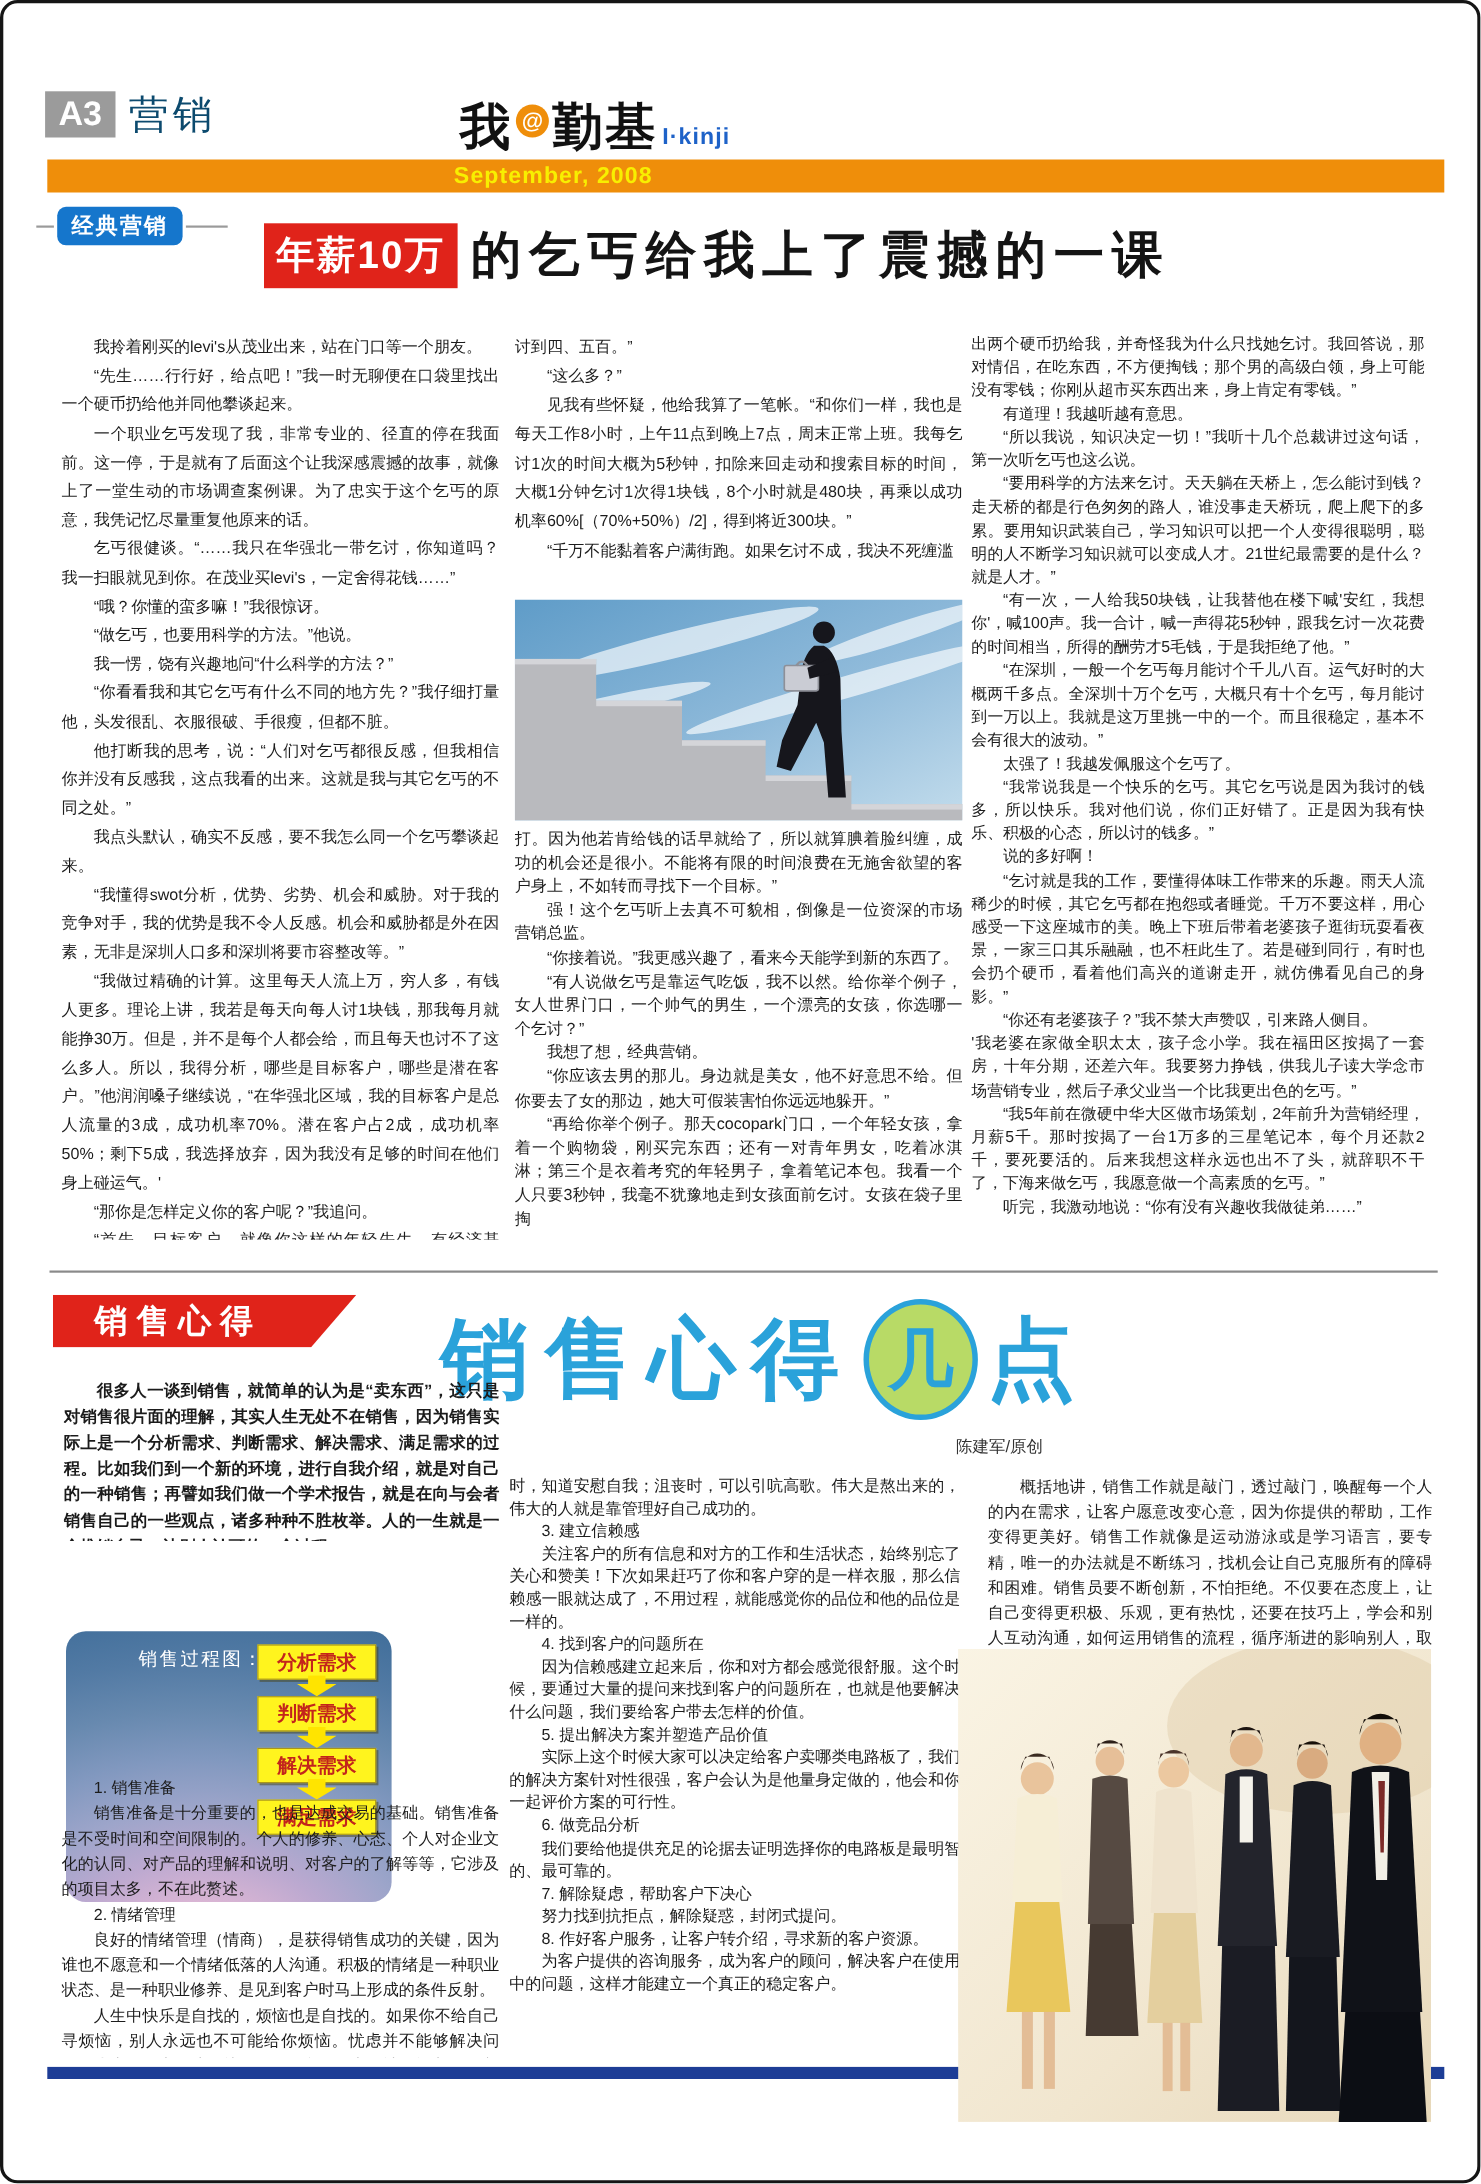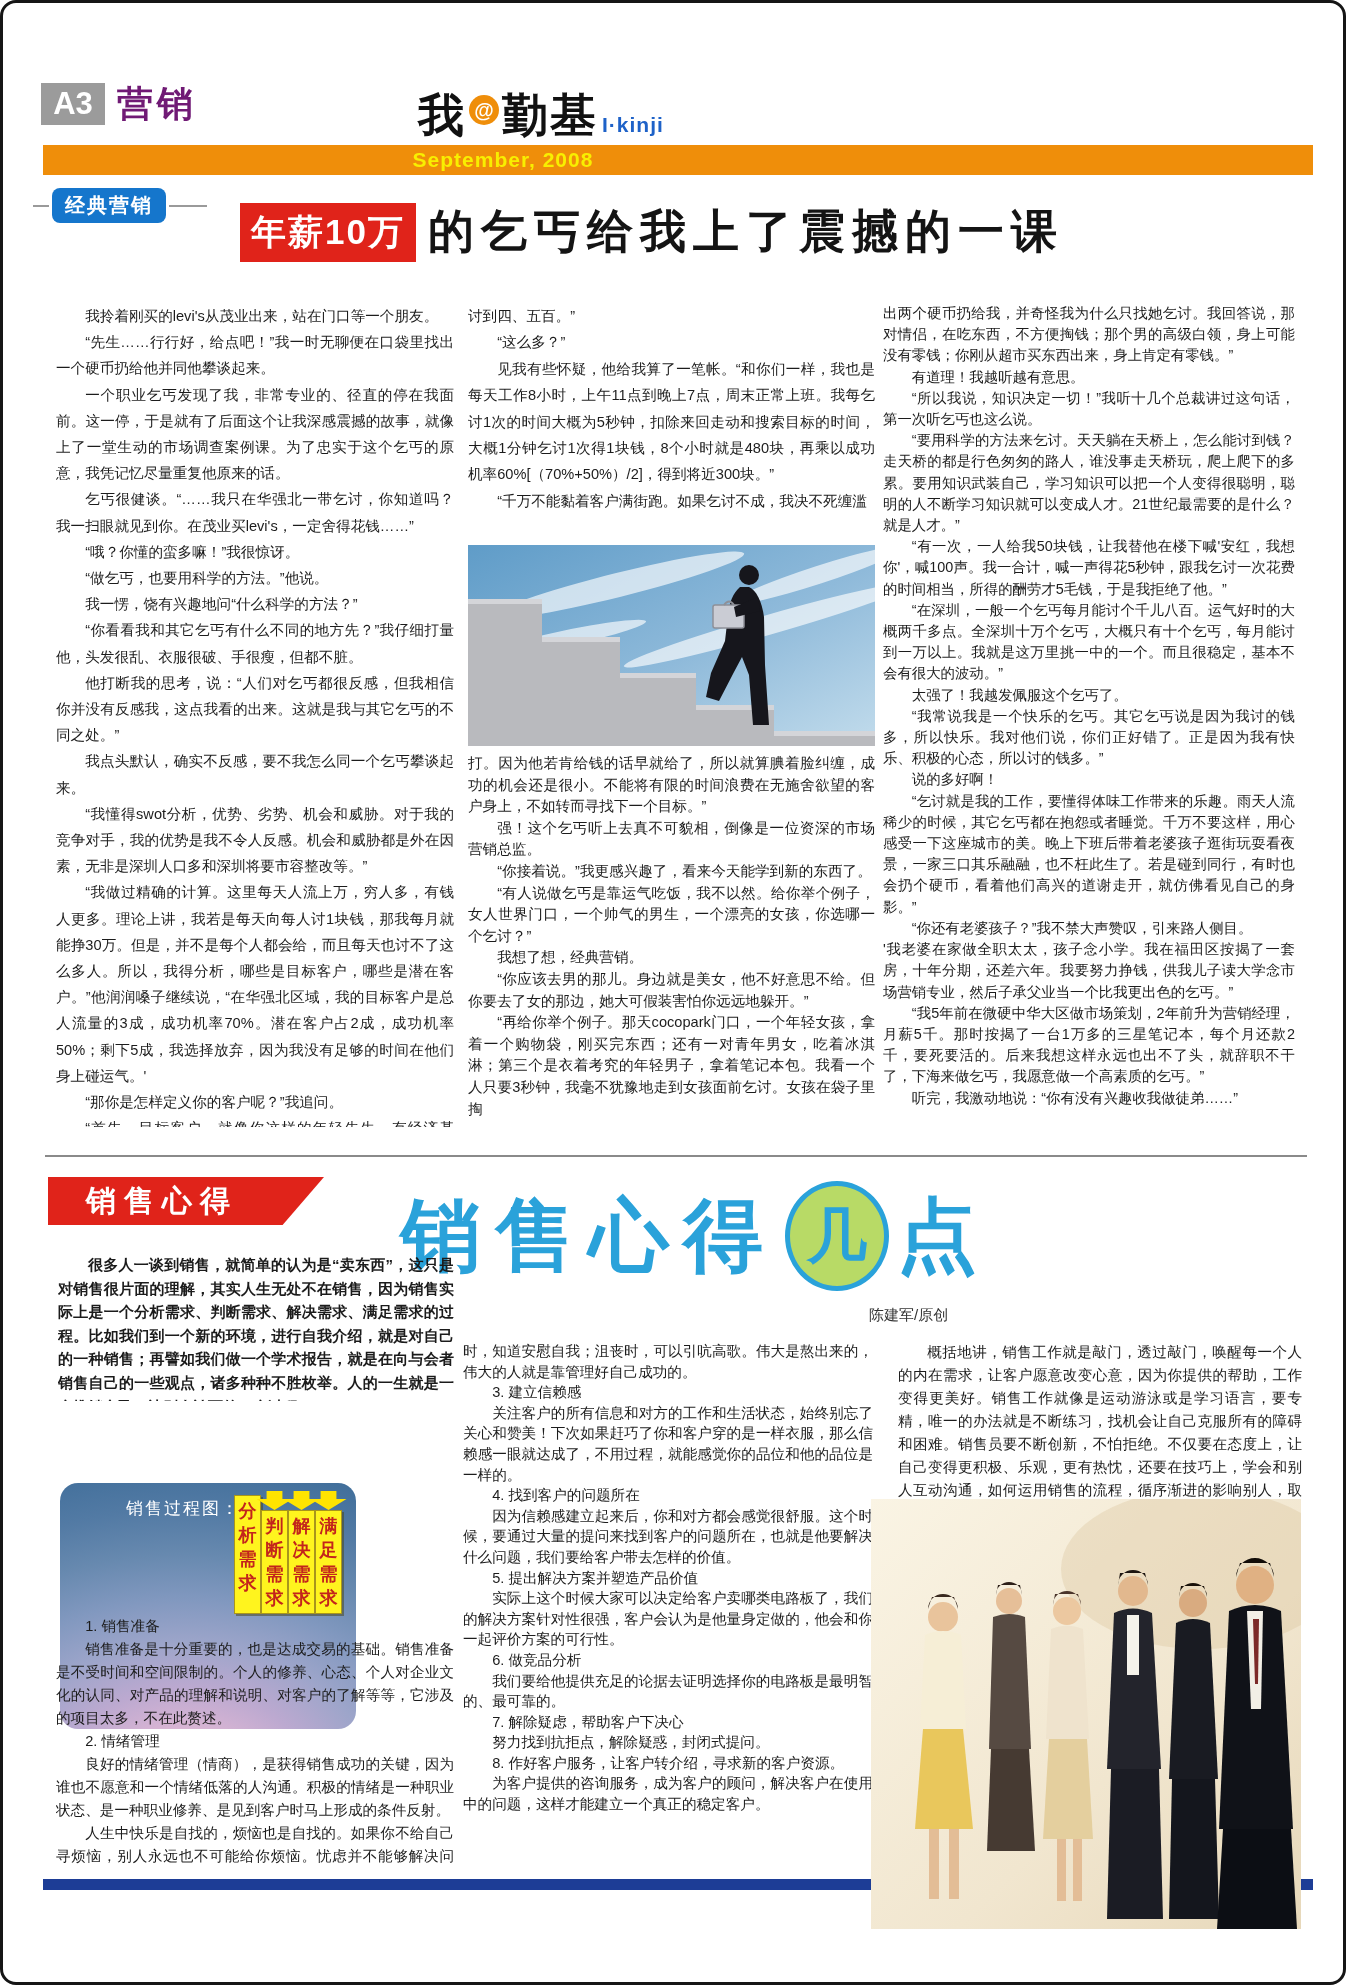--- a/index.html
+++ b/index.html
@@ -4,21 +4,21 @@
 <style>
   html,body{margin:0;padding:0;background:#fff;}
   .page{position:relative;width:1346px;height:1985px;background:#fff;border:3px solid #151515;
         border-radius:16px;overflow:hidden;box-sizing:border-box;
         font-family:"Liberation Sans",sans-serif;color:#1b1b1b;}
   .abs{position:absolute;}
 
   
   .edition-box{left:38px;top:80px;width:64px;height:42px;background:#9b9b9b;color:#fff;
     font-weight:bold;font-size:31px;text-align:center;line-height:42px;}
-  .section-name{left:114px;top:80px;font-size:36px;font-weight:bold;color:#701a75;line-height:42px;letter-spacing:4px;}
+  .section-name{left:114px;top:80px;font-size:36px;font-weight:normal;color:#0c4a6e;line-height:42px;letter-spacing:4px;}
   .masthead{left:415px;top:88px;display:flex;align-items:flex-start;}
   .mh-cn{font-size:46px;font-weight:bold;color:#111;line-height:48px;letter-spacing:2px;}
   .mh-at{width:30px;height:30px;border-radius:50%;background:#ef8e0a;color:#fff;font-weight:bold;
     font-size:20px;text-align:center;line-height:30px;margin:4px 3px 0 3px;}
   .mh-latin{font-size:21px;font-weight:bold;color:#1e62c8;margin:22px 0 0 4px;letter-spacing:1px;}
   .date-bar{left:40px;top:142px;width:1270px;height:30px;background:#ef8e0a;}
   .date-text{left:340px;top:145px;width:320px;text-align:center;color:#f8ef00;font-size:21px;font-weight:bold;letter-spacing:1px;}
 
   
   .tag1-wrap{left:30px;top:185px;display:flex;align-items:center;}
@@ -57,21 +57,21 @@
   #b-intro .ind{text-indent:2em;text-align:justify;margin:0;}
   #b-c1{left:53px;top:1612px;width:398px;height:256px;font-size:14.6px;line-height:23px;overflow:hidden;}
   #b-c2{left:460px;top:1338px;width:410px;height:540px;font-size:14.6px;line-height:20.6px;overflow:hidden;}
   #b-c3{left:895px;top:1338px;width:404px;height:196px;font-size:14.6px;line-height:23px;overflow:hidden;}
 
   
   .diagram{left:57px;top:1480px;width:296px;height:246px;
     background:radial-gradient(ellipse 150% 130% at 42% 120%,
       #f2c9da 0%,#dcb6d4 14%,#bca9d0 28%,#9da5ca 42%,#8198bf 56%,#6789af 70%,#527aa4 84%,#406e9a 100%);border-radius:18px;}
   .diagram-label{position:absolute;left:66px;top:14px;color:#fff;font-size:17px;letter-spacing:2px;}
-  .steps{position:absolute;right:14px;top:12px;width:108px;display:flex;flex-direction:row;}
+  .steps{position:absolute;right:14px;top:12px;width:108px;display:flex;flex-direction:column;}
   .steps div{background:#fff41e;border:1px solid #a8951c;box-shadow:2px 2px 0 rgba(70,65,20,.5);
     color:#c3241c;font-weight:bold;font-size:18px;text-align:center;padding:3px 0;position:relative;margin-top:15px;}
   .steps div:first-child{margin-top:0;}
   .steps div:not(:first-child)::before{content:'';position:absolute;top:-20px;left:50%;transform:translateX(-50%);
     width:36px;height:19px;background:#ffe400;border:0;
     clip-path:polygon(28% 0,72% 0,72% 42%,100% 42%,50% 100%,0 42%,28% 42%);}
 
   
   .bar-left{left:40px;top:1876px;width:948px;height:11px;background:#1d3d96;}
   .bar-right{left:1040px;top:1876px;width:270px;height:11px;background:#1d3d96;z-index:1;}

